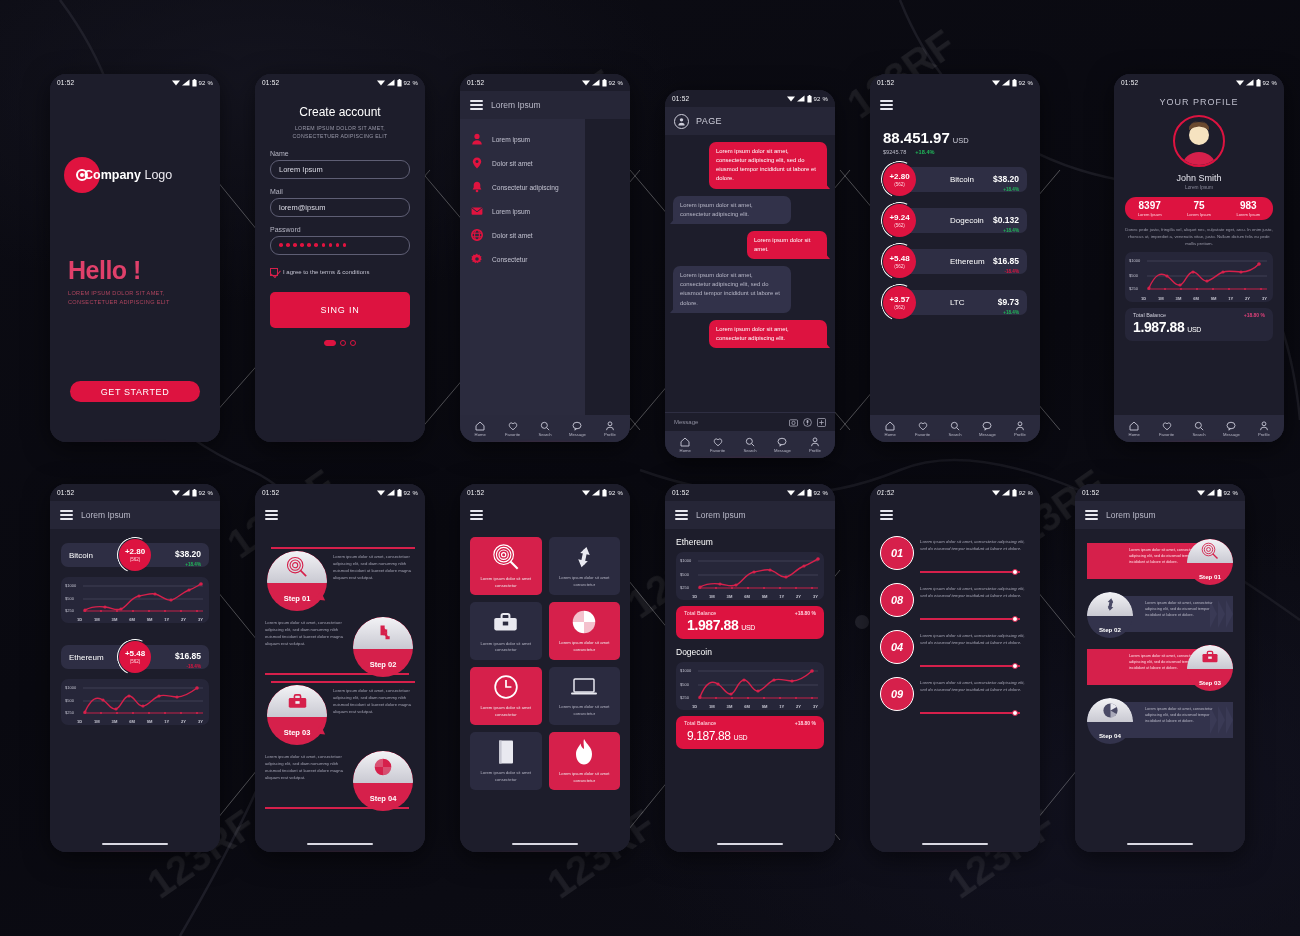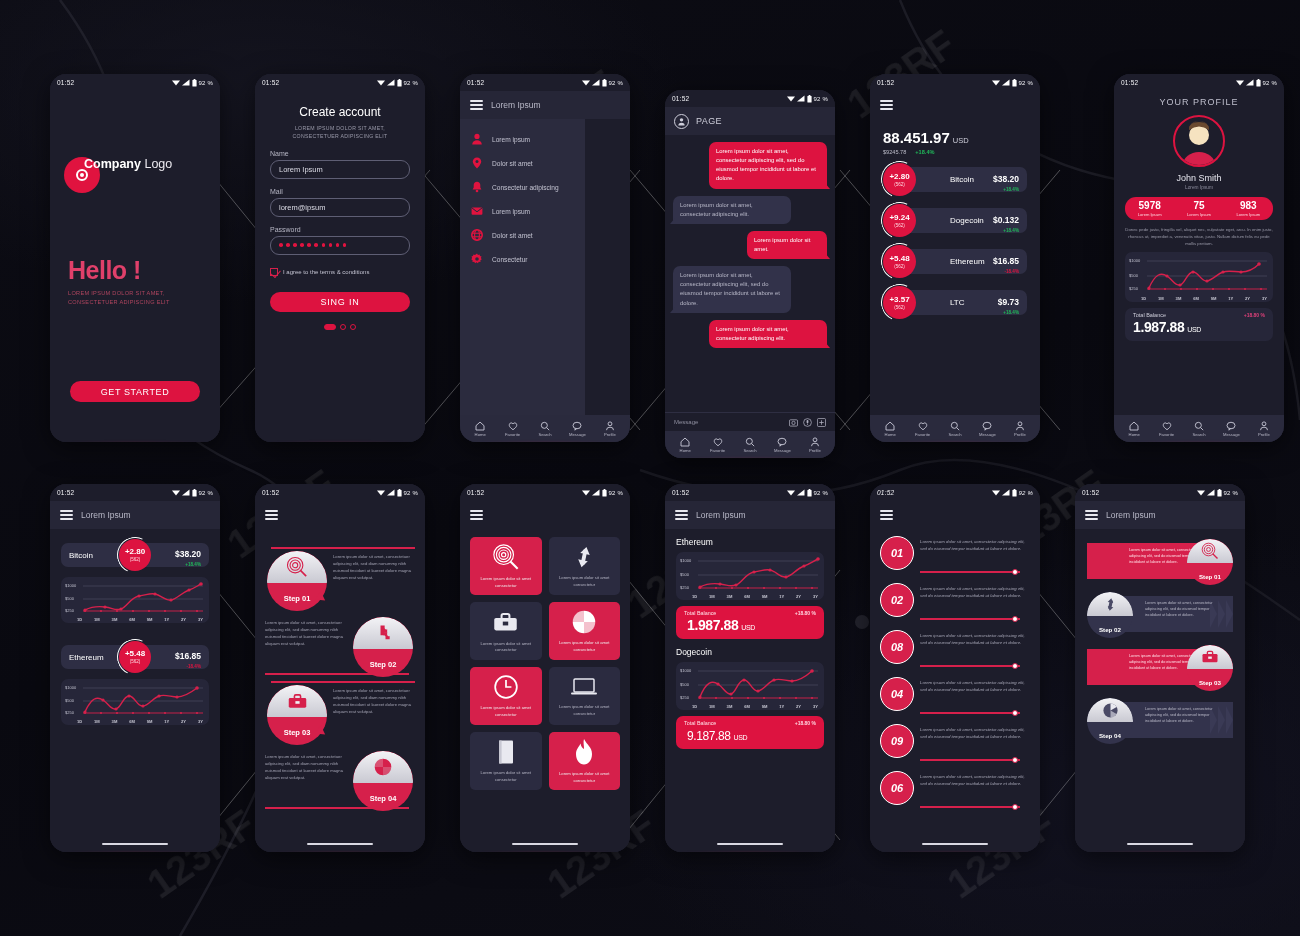--- a/index.html
+++ b/index.html
@@ -60,21 +60,21 @@
   .nav-item{flex:1;display:flex;flex-direction:column;align-items:center;gap:1px;cursor:pointer}
   .nav-item svg{display:block}
   .nav-lbl{font-size:4.2px;color:#b7b7c6;}
 
   .homebar{margin-top:auto;height:16px;flex:0 0 16px;display:flex;align-items:center;justify-content:center;}
   .homebar i{display:block;width:66px;height:2.5px;border-radius:2px;background:#d8d8e2;}
 
   .body{flex:1;position:relative;overflow:hidden;}
 
   
-  .s1-logo{display:flex;align-items:flex-start;gap:6px;position:absolute;left:14px;top:66px;}
+  .s1-logo{display:flex;align-items:center;gap:6px;position:absolute;left:14px;top:66px;}
   .s1-circ{width:36px;height:36px;border-radius:50%;background:#e0133f;display:flex;align-items:center;justify-content:center;}
   .s1-circ i{width:12px;height:12px;border-radius:50%;border:2.5px solid #fff;display:block;position:relative;}
   .s1-circ i::after{content:"";position:absolute;inset:2px;border-radius:50%;background:#fff;}
   .s1-logo-txt{font-size:12.5px;color:#fff;margin-left:-22px;z-index:2;}
   .s1-logo-txt b{font-weight:700}
   .s1-logo-txt span{font-weight:400;color:#eceaf0}
   .s1-hello{position:absolute;left:18px;top:165px;font-size:25px;color:#e0406a;font-weight:700;letter-spacing:-.5px;}
   .s1-sub{position:absolute;left:18px;top:198px;font-size:5.6px;color:#b0455f;line-height:1.55;letter-spacing:.3px;}
   .s1-btn{position:absolute;left:20px;top:290px;width:130px;height:21px;border-radius:11px;background:#dd1340;
           display:flex;align-items:center;justify-content:center;color:#fff;font-size:9px;letter-spacing:.6px;cursor:pointer}
@@ -85,21 +85,21 @@
   .s2-field{margin:0 15px;}
   .s2-lbl{font-size:7px;color:#b6b6c4;margin:9px 0 3px;}
   .s2-inp{height:19px;border:1px solid #5e5e74;border-radius:9px;display:flex;align-items:center;padding:0 8px;
           font-size:7.5px;color:#dcdce6;cursor:text;}
   .s2-dots{display:flex;gap:3.5px;align-items:center;}
   .s2-dots i{width:3.6px;height:3.6px;border-radius:50%;background:#e0133f;display:block}
   .s2-check{display:flex;align-items:center;gap:5px;margin:13px 15px 0;font-size:6px;color:#c2c2d0;cursor:pointer}
   .s2-box{width:8px;height:8px;border:1.2px solid #d6204b;position:relative;flex:0 0 8px}
   .s2-box::after{content:"";position:absolute;left:1px;top:0px;width:5px;height:8px;border-right:1.4px solid #d6204b;
                  border-bottom:1.4px solid #d6204b;transform:rotate(40deg) translate(0px,-1px);}
-  .s2-btn{margin:16px 15px 0;height:20px;border-radius:10px;background:#dd1340;display:flex;align-items:center;
+  .s2-btn{margin:16px 15px 0;height:36px;border-radius:5px;background:#dd1340;display:flex;align-items:center;
           justify-content:center;color:#fff;font-size:9px;letter-spacing:.8px;cursor:pointer}
   .s2-dotsnav{display:flex;gap:4px;justify-content:center;margin-top:12px;align-items:center}
   .s2-dotsnav i{width:6px;height:6px;border-radius:3px;border:1px solid #dd1340;display:block}
   .s2-dotsnav i.on{width:12px;background:#dd1340;border-color:#dd1340}
 
   
   .s3-drawer{position:absolute;left:0;top:0;bottom:0;width:125px;background:#2b2b3e;}
   .s3-item{display:flex;align-items:center;gap:9px;padding:0 11px;height:24px;cursor:pointer}
   .s3-item svg{display:block;flex:0 0 12px}
   .s3-item span{font-size:6.6px;color:#c3c3d1;}
@@ -707,21 +707,21 @@
           <circle cx="24" cy="18" r="10" fill="#f6e3c0"></circle>
           <path d="M14 14 a10 10 0 0 1 20 0 l0 -2 a10 8 0 0 0 -20 0 Z" fill="#6b4a2f"></path>
           <path d="M14 13 q10 -7 20 0 q0 -8 -10 -8 t-10 8 Z" fill="#6b4a2f"></path>
           <path d="M8 48 a16 13 0 0 1 32 0 Z" fill="#d6204b"></path>
         </svg>
       </div>
       <div class="p6-name">John Smith</div>
       <div class="p6-nsub">Lorem Ipsum</div>
       <div class="p6-stats">
         <div class="p6-st">
-            <div class="p6-sv">5978</div>
+            <div class="p6-sv">8397</div>
             <div class="p6-sl">Lorem Ipsum</div>
           </div>
         <div class="p6-st">
             <div class="p6-sv">75</div>
             <div class="p6-sl">Lorem Ipsum</div>
           </div>
         <div class="p6-st">
             <div class="p6-sv">983</div>
             <div class="p6-sl">Lorem Ipsum</div>
           </div>
@@ -1310,49 +1310,35 @@
     <div class="body">
       <div class="n11">
         <div class="row">
           <div class="num">01</div>
           <div class="tx">Lorem ipsum dolor sit amet, consectetur adipiscing elit, sed do eiusmod tempor incididunt ut labore et dolore.</div>
           <div class="bar">
               <span class="knob"></span>
             </div>
         </div>
         <div class="row">
-          <div class="num">02</div>
-          <div class="tx">Lorem ipsum dolor sit amet, consectetur adipiscing elit, sed do eiusmod tempor incididunt ut labore et dolore.</div>
-          <div class="bar">
-              <span class="knob"></span>
-            </div>
-        </div>
-        <div class="row">
           <div class="num">08</div>
           <div class="tx">Lorem ipsum dolor sit amet, consectetur adipiscing elit, sed do eiusmod tempor incididunt ut labore et dolore.</div>
           <div class="bar">
               <span class="knob"></span>
             </div>
         </div>
         <div class="row">
           <div class="num">04</div>
           <div class="tx">Lorem ipsum dolor sit amet, consectetur adipiscing elit, sed do eiusmod tempor incididunt ut labore et dolore.</div>
           <div class="bar">
               <span class="knob"></span>
             </div>
         </div>
         <div class="row">
           <div class="num">09</div>
-          <div class="tx">Lorem ipsum dolor sit amet, consectetur adipiscing elit, sed do eiusmod tempor incididunt ut labore et dolore.</div>
-          <div class="bar">
-              <span class="knob"></span>
-            </div>
-        </div>
-        <div class="row">
-          <div class="num">06</div>
           <div class="tx">Lorem ipsum dolor sit amet, consectetur adipiscing elit, sed do eiusmod tempor incididunt ut labore et dolore.</div>
           <div class="bar">
               <span class="knob"></span>
             </div>
         </div>
       </div>
     </div>
     <div class="homebar">
         <i></i>
       </div>

